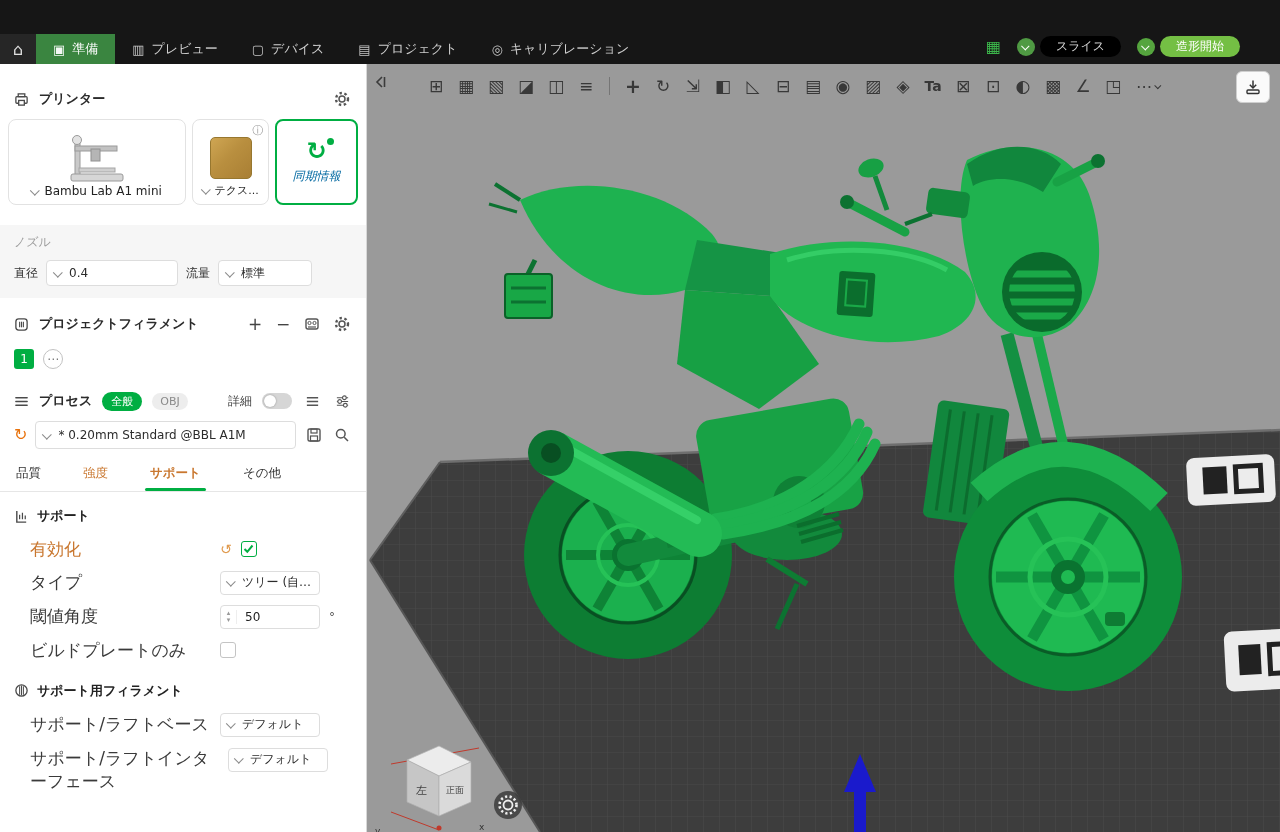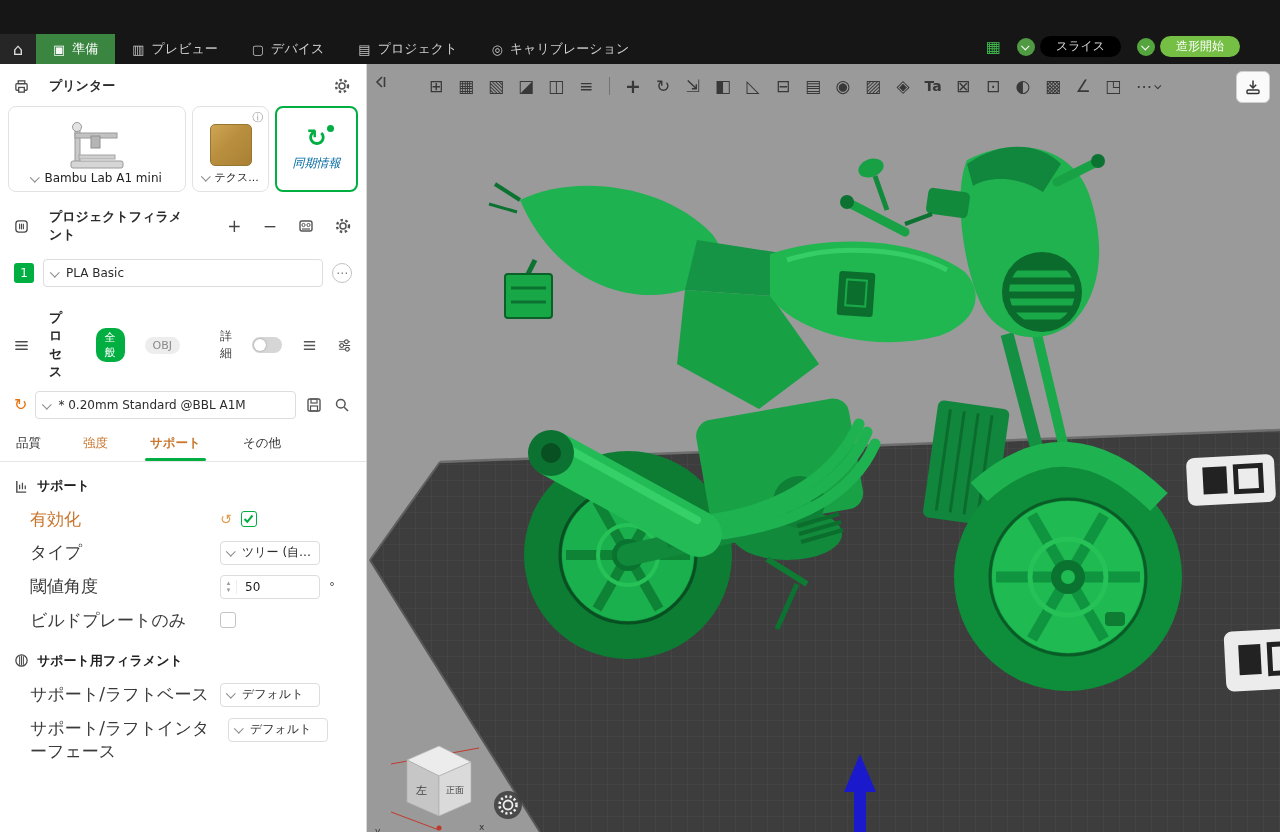--- a/index.html
+++ b/index.html
@@ -21,21 +21,21 @@
   .slice .split-chev { background:#4f9a43; }
   .print .split-chev { background:#55a53e; }
   .pill { height:21px; border-radius:11px; padding:0 16px; font-size:12px; display:flex; align-items:center; white-space:nowrap; }
   .slice .pill { background:#000000; color:#d9d9d9; }
   .print .pill { background:#74bf44; color:#fff; }
 
   .chev { display:inline-block; width:7px; height:7px; border-left:1.6px solid #8a8a8a; border-bottom:1.6px solid #8a8a8a; transform:rotate(-45deg) translateY(-1px); flex:none; }
 
   
   .sidebar { position:absolute; left:0; top:64px; width:367px; height:768px; background:#fff; border-right:1px solid #d8d8d8; }
-  .sec-head { display:flex; align-items:center; gap:20px; padding:12px 14px 8px;justify-content:space-between; }
+  .sec-head { display:flex; align-items:center; gap:10px; padding:25px 14px 8px;justify-content:space-between; }
   .sec-title { font-size:13px; font-weight:bold; color:#2b2b2b; }
   .grow { flex:1; }
   .icon14 { width:15px; height:15px; flex:none; color:#4a4a4a; }
   .iconbtn { color:#555; display:flex; align-items:center; justify-content:center; width:20px; height:20px; }
   .pm { font-size:17px; color:#444; width:18px; text-align:center; }
 
   .cards { display:flex; gap:6px; padding:2px 8px 0; }
   .card { border:1px solid #e2e2e2; border-radius:8px; background:#fff; position:relative; display:flex; flex-direction:column; align-items:center; justify-content:flex-end; padding:6px 4px; }
   .printer-card { width:181px; height:86px; }
   .plate-card { width:78px; height:86px; }
@@ -196,20 +196,35 @@
             <span class="chev"></span>
             <span>テクス...</span>
           </div>
       </div>
       <div class="card sync-card">
         <span class="sync-ic"><span>↻</span><span class="sync-dot"></span></span>
         <span class="sync-label">同期情報</span>
       </div>
     </div>
 
+    <div class="nozzle">
+      <div class="nozzle-label">ノズル</div>
+      <div class="nozzle-row">
+        <span class="fieldlab">直径</span>
+        <div class="dd dd-diam">
+            <span class="chev"></span>
+            <span>0.4</span>
+          </div>
+        <span class="fieldlab">流量</span>
+        <div class="dd dd-flow">
+            <span class="chev"></span>
+            <span>標準</span>
+          </div>
+      </div>
+    </div>
 
     <div class="sec-head" style="padding-top:16px;">
       <svg class="icon14" viewBox="0 0 16 16">
           <rect x="2" y="2" width="12" height="12" rx="3" fill="none" stroke="#4a4a4a" stroke-width="1.4"></rect>
           <line x1="6" y1="5" x2="6" y2="11" stroke="#4a4a4a" stroke-width="1.2"></line>
           <line x1="8" y1="5" x2="8" y2="11" stroke="#4a4a4a" stroke-width="1.2"></line>
           <line x1="10" y1="5" x2="10" y2="11" stroke="#4a4a4a" stroke-width="1.2"></line>
         </svg>
       <span class="sec-title">プロジェクトフィラメント</span>
       <span class="grow"></span>
@@ -226,24 +241,20 @@
       <span class="iconbtn">
         <svg width="16" height="16" viewBox="0 0 16 16">
             <circle cx="8" cy="8" r="3" fill="none" stroke="#555" stroke-width="1.5"></circle>
             <circle cx="8" cy="8" r="6" fill="none" stroke="#555" stroke-width="2.4" stroke-dasharray="2.4 2.6"></circle>
           </svg>
       </span>
     </div>
 
     <div class="fil-row">
       <span class="slot-badge">1</span>
-      <div class="dd fil-dd">
-          <span class="chev"></span>
-          <span>PLA Basic</span>
-        </div>
       <span class="menu-circle">⋯</span>
     </div>
 
     <div class="sec-head" style="padding-top:14px;">
       <svg class="icon14" viewBox="0 0 16 16">
           <path d="M2 4h12M2 8h12M2 12h12" stroke="#4a4a4a" stroke-width="1.6" fill="none" stroke-linecap="round"></path>
         </svg>
       <span class="sec-title">プロセス</span>
       <span class="pill-global">全般</span>
       <span class="pill-obj">OBJ</span>

